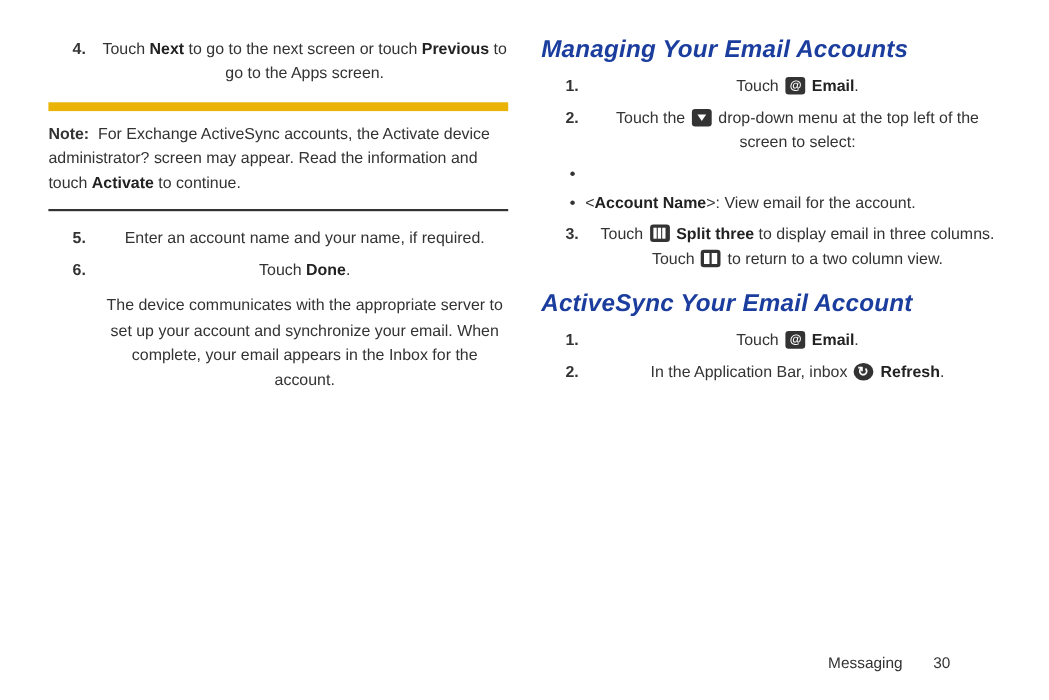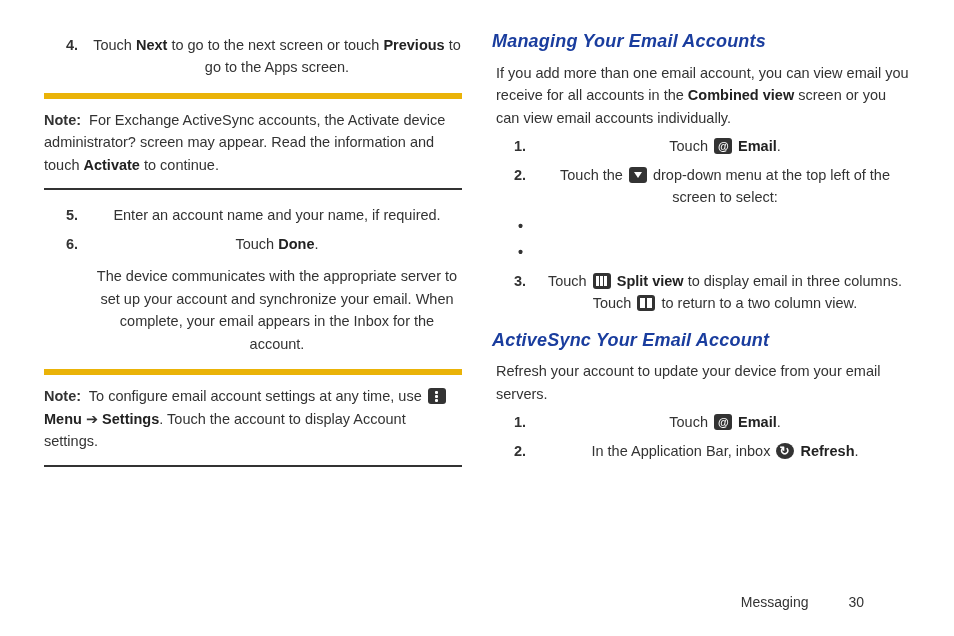--- a/index.html
+++ b/index.html
@@ -28,35 +28,35 @@
   }
   .ol-num {
     font-weight: bold;
     min-width: 26px;
   }
   .ol-body {
     flex: 1;
     text-align: center;
   }
   .note-block {
-    border-top: 6px solid #eab308;
+    border-top: 8px solid #eab308;
     border-bottom: 2px solid #333;
     padding: 10px 0 12px 0;
     margin: 14px 0;
   }
   .note-block .note-inner {
     display: flex;
   }
   .note-label { font-weight: bold; margin-right:4px;}
   .heading {
     font-family: "Trebuchet MS","Verdana",sans-serif;
     font-weight: bold;
     font-style: italic;
     color: #1a3d9e;
-    font-size: 18px;
+    font-size: 22px;
     margin: 0 0 6px 0;
     letter-spacing: 0.2px;
   }
   .bullets { margin: 4px 0 6px 26px;}
   .bullet-row { display:flex; margin: 4px 0;}
   .bullet-row .dot { min-width:14px; font-weight:bold;}
   .icon {
     display: inline-block;
     width: 18px;
     height: 16px;
@@ -90,21 +90,21 @@
   .icon.refresh::after{
     content:"↻"; color:#fff; position:absolute; left:3px; top:-1px; font-size:12px; font-weight:bold;
   }
   .footer {
     position: absolute;
     bottom: 26px;
     right: 90px;
     font-size: 14px;
     color: #333;
   }
-  .footer .sect { margin-right: 36px;}
+  .footer .sect { margin-right: 24px;}
   b { font-weight:bold; color:#222;}
 </style>
 </head>
 <body>
 
 <div class="page">
 
   <div class="col">
 
     <div class="ol-item">
@@ -128,37 +128,27 @@
     </div>
 
     <div class="ol-item">
       <div class="ol-num">6.</div>
       <div class="ol-body">
         <span>Touch </span><b>Done</b><span>.</span>
         <div style="margin-top:10px">The device communicates with the appropriate server to set up your account and synchronize your email. When complete, your email appears in the Inbox for the account.</div>
       </div>
     </div>
 
-    <div class="note-block">
-      <div class="note-inner">
-        <div style="flex:1">
-          <span class="note-label">Note:</span><span> To configure email account settings at any time, use </span><span class="icon menu"></span> <b>Menu</b><span> ➔ </span><b>Settings</b><span>. Touch the account to display Account settings.</span>
-        </div>
-      </div>
-    </div>
 
   </div>
 
   <div class="col">
 
     <div class="heading">Managing Your Email Accounts</div>
 
-    <div style="margin-left:4px;">
-      <span>If you add more than one email account, you can view email you receive for all accounts in the </span><b>Combined view</b><span> screen or you can view email accounts individually.</span>
-    </div>
 
     <div class="ol-item">
       <div class="ol-num">1.</div>
       <div class="ol-body">
         <span>Touch </span><span class="icon email"></span> <b>Email</b><span>.</span>
       </div>
     </div>
 
     <div class="ol-item">
       <div class="ol-num">2.</div>
@@ -166,33 +156,33 @@
         <span>Touch the </span><span class="icon dropdown"></span><span> drop-down menu at the top left of the screen to select:</span>
       </div>
     </div>
 
     <div class="bullets">
       <div class="bullet-row">
         <div class="dot">•</div>
       </div>
       <div class="bullet-row">
         <div class="dot">•</div>
+        <div><span> &lt;</span><b>Account Name</b><span>&gt;: View email for the account.</span></div>
       </div>
     </div>
 
     <div class="ol-item">
       <div class="ol-num">3.</div>
       <div class="ol-body">
-        <span>Touch </span><span class="icon split"></span> <b>Split view</b><span> to display email in three columns. Touch </span><span class="icon columns"></span><span> to return to a two column view.</span>
+        <span>Touch </span><span class="icon split"></span> <b>Split three</b><span> to display email in three columns. Touch </span><span class="icon columns"></span><span> to return to a two column view.</span>
       </div>
     </div>
 
     <div class="heading" style="margin-top:12px">ActiveSync Your Email Account</div>
 
-    <div style="margin-left:4px;">Refresh your account to update your device from your email servers.</div>
 
     <div class="ol-item">
       <div class="ol-num">1.</div>
       <div class="ol-body">
         <span>Touch </span><span class="icon email"></span> <b>Email</b><span>.</span>
       </div>
     </div>
 
     <div class="ol-item">
       <div class="ol-num">2.</div>

